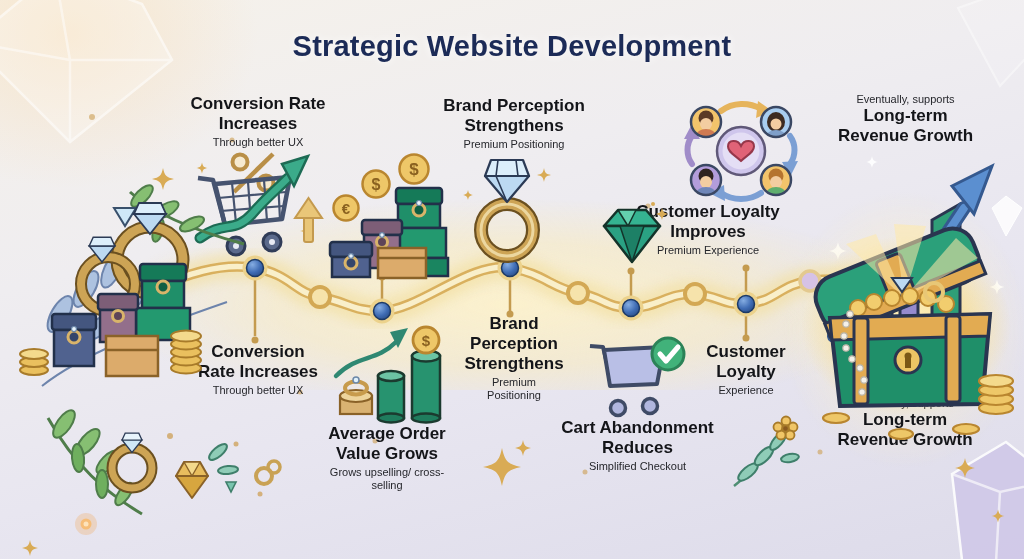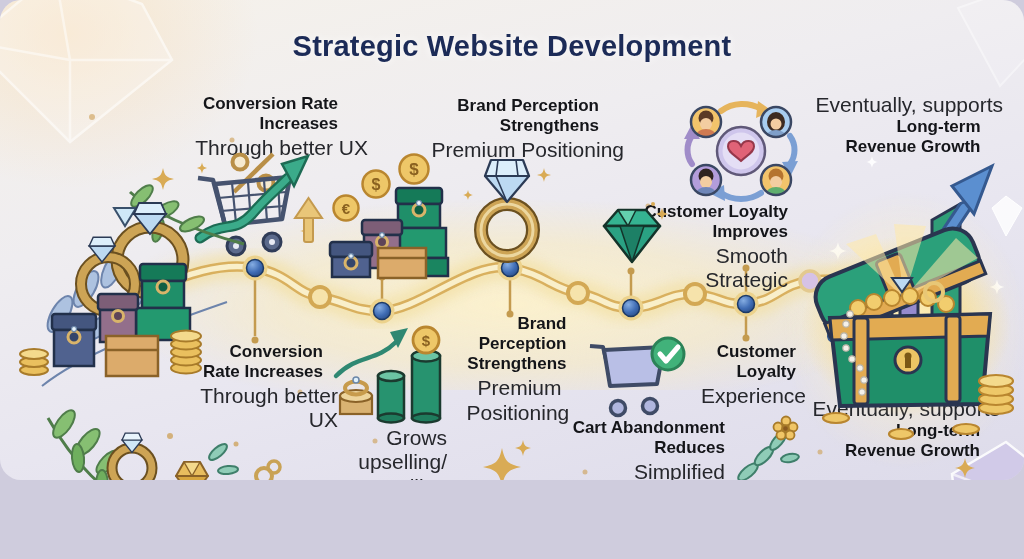--- a/index.html
+++ b/index.html
@@ -1,26 +1,26 @@
 <!DOCTYPE html>
 <html><head>
 <meta charset="utf-8">
 <style>
   html,body{margin:0;padding:0;background:#cfccdd;font-family:"Liberation Sans",sans-serif;}
-  #canvas{position:relative;width:1024px;height:480px;overflow:hidden;
-    background:linear-gradient(165deg,#f6f2ea 0%,#efedf0 35%,#e8e6f0 62%,#dddbea 100%);border-radius:21px;}
+  #canvas{position:relative;width:1024px;height:559px;overflow:hidden;
+    background:linear-gradient(165deg,#f6f2ea 0%,#efedf0 35%,#e8e6f0 62%,#dddbea 100%);}
   .abs{position:absolute;}
   svg{display:block;overflow:visible;}
   svg text{font-family:"Liberation Sans",sans-serif;}
   .title{position:absolute;left:0;top:30px;width:100%;text-align:center;margin:0;
     font-size:29px;font-weight:bold;color:#1c2b57;letter-spacing:.2px;
     text-shadow:0 0 8px rgba(255,255,255,.9);}
-  .lbl{position:absolute;text-align:right;color:#17181c;}
+  .lbl{position:absolute;text-align:center;color:#17181c;}
   .lbl .t{font-weight:bold;font-size:17px;line-height:1.18;margin:0 auto;color:#141519;}
-  .lbl .s{font-size:21px;line-height:1.16;margin:2px auto 0;color:#26272c;}
+  .lbl .s{font-size:11px;line-height:1.16;margin:2px auto 0;color:#26272c;}
   .glow{position:absolute;left:110px;top:200px;width:800px;height:190px;pointer-events:none;
     background:radial-gradient(ellipse at 50% 55%,rgba(252,241,203,.95) 0%,rgba(250,236,188,.55) 42%,rgba(250,236,188,0) 72%);}
   .glow2{position:absolute;left:780px;top:190px;width:250px;height:280px;pointer-events:none;
     background:radial-gradient(ellipse at 50% 50%,rgba(253,240,197,.85) 0%,rgba(253,240,197,0) 70%);}
   .glow3{position:absolute;left:-60px;top:-70px;width:320px;height:260px;pointer-events:none;
     background:radial-gradient(ellipse at 40% 40%,rgba(248,219,178,.55) 0%,rgba(248,219,178,0) 70%);}
 </style>
 </head>
 <body>
 
@@ -146,32 +146,33 @@
   <div class="lbl" style="left:148px;top:94px;width:220px">
     <div class="t" style="width:160px">Conversion Rate Increases</div>
     <div class="s">Through better UX</div>
   </div>
   <div class="lbl" style="left:404px;top:96px;width:220px">
     <div class="t" style="width:170px">Brand Perception Strengthens</div>
     <div class="s">Premium Positioning</div>
   </div>
   <div class="lbl" style="left:628px;top:202px;width:160px">
     <div class="t" style="width:160px">Customer Loyalty Improves</div>
-    <div class="s">Smooth Strategic</div>
+    <div class="s">Premium Experience</div>
   </div>
   <div class="lbl" style="left:808px;top:93px;width:195px">
     <div class="s" style="margin-top:0">Eventually, supports</div>
     <div class="t" style="width:150px">Long-term Revenue Growth</div>
   </div>
 
   <div class="lbl" style="left:178px;top:342px;width:160px">
     <div class="t" style="width:130px">Conversion Rate Increases</div>
     <div class="s">Through better UX</div>
   </div>
   <div class="lbl" style="left:312px;top:424px;width:150px">
+    <div class="t" style="width:150px">Average Order Value Grows</div>
     <div class="s" style="width:120px">Grows upselling/ cross-selling</div>
   </div>
   <div class="lbl" style="left:455px;top:314px;width:118px">
     <div class="t" style="width:105px">Brand Perception Strengthens</div>
     <div class="s" style="width:95px">Premium Positioning</div>
   </div>
   <div class="lbl" style="left:550px;top:418px;width:175px">
     <div class="t" style="width:175px">Cart Abandonment Reduces</div>
     <div class="s">Simplified Checkout</div>
   </div>

